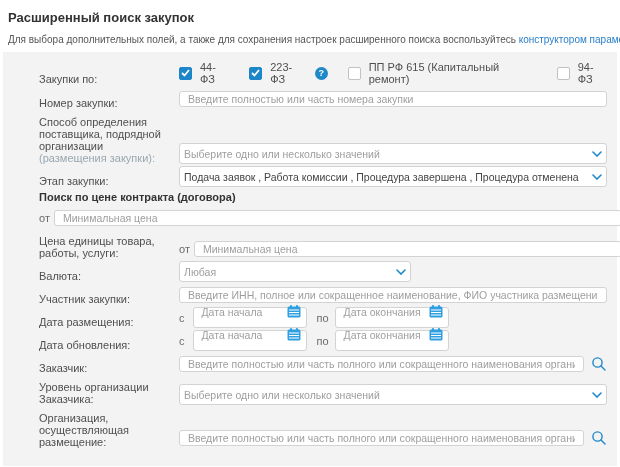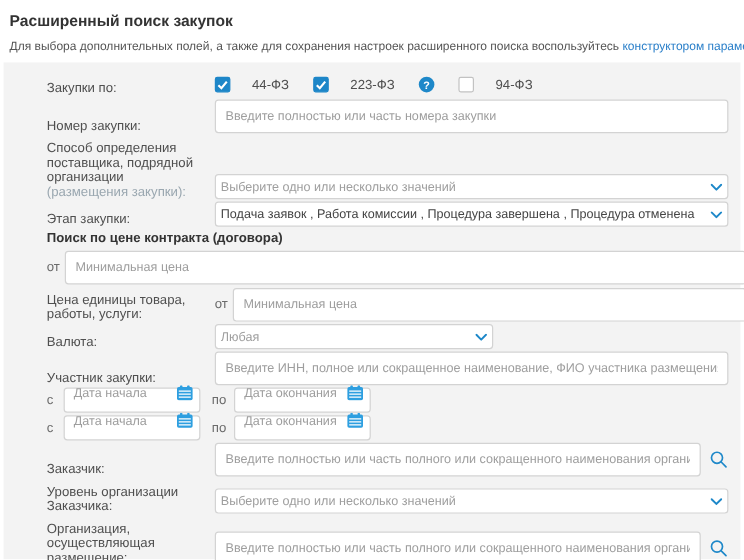--- a/index.html
+++ b/index.html
@@ -17,21 +17,21 @@
   .panel { background:#f3f3f3; padding:7px 10px 6px 36px; height:414px; }
 
   .row { display:flex; align-items:flex-end; margin-bottom:2px; }
   .lbl { width:140px; flex:none; padding:5px 10px 0 0; line-height:12px; color:#4f4f4f; }
   .lbl .note { color:#9aa7b0; }
   .field { flex:1; display:flex; align-items:center; min-height:21px; }
 
   .section-title { font-weight:bold; color:#333; margin:4px 0 4px 0; }
 
   input.text {
-    width:100%; height:28px; padding:0 8px;
+    width:100%; height:16px; padding:0 8px;
     border:1px solid #d3d3d3; border-radius:3px;
     font-family:"Liberation Sans", sans-serif; font-size:10.5px; color:#333;
     outline:none; background:#fff;
   }
   input.text::placeholder { color:#9e9e9e; opacity:1; }
 
   .select {
     width:100%; height:21px; padding:0 4px;
     border:1px solid #d3d3d3; border-radius:3px; background:#fff;
     display:flex; align-items:center; justify-content:space-between;
@@ -48,21 +48,21 @@
   .currency-select { width:232px; }
 
   .date-box {
     width:114px; height:21px; flex:none;
     border:1px solid #d3d3d3; border-radius:3px; background:#fff;
     display:flex; align-items:center; justify-content:space-between;
     padding:0 5px 12px 8px; color:#9e9e9e; font-size:10.5px; cursor:text;
   }
 
   .checkbox-group { display:flex; align-items:center; gap:20px; padding-top:2px; }
-  .cb-item { display:flex; align-items:center; gap:18px; cursor:pointer; }
+  .cb-item { display:flex; align-items:center; gap:8px; cursor:pointer; }
   .checkbox {
     width:13px; height:13px; border:1px solid #c2c2c2; border-radius:2px;
     background:#fff; display:flex; align-items:center; justify-content:center; flex:none;
   }
   .checkbox .check { display:none; }
   .checkbox.checked { background:#1d86c8; border-color:#1d86c8; }
   .checkbox.checked .check { display:block; }
   .help {
     width:13px; height:13px; border-radius:50%; background:#1e88c9; color:#fff;
     font-size:9px; font-weight:bold; display:inline-flex; align-items:center;
@@ -99,20 +99,24 @@
           <span class="checkbox checked">
               <svg class="check" width="9" height="8" viewBox="0 0 9 8">
                 <polyline points="1,4 3.5,6.5 8,1" fill="none" stroke="#fff" stroke-width="1.8"></polyline>
               </svg>
             </span>
           <span>223-ФЗ</span>
           <span class="help">?</span>
         </span>
         <span class="cb-item">
           <span class="checkbox"></span>
+          <span>ПП РФ 615 (Капитальный ремонт)</span>
+        </span>
+        <span class="cb-item">
+          <span class="checkbox"></span>
           <span>94-ФЗ</span>
         </span>
       </div>
     </div>
 
     <div class="row">
       <div class="lbl">Номер закупки:</div>
       <div class="field">
         <input class="text" type="text" placeholder="Введите полностью или часть номера закупки" style="">
       </div>
@@ -177,20 +181,21 @@
     </div>
 
     <div class="row">
       <div class="lbl">Участник закупки:</div>
       <div class="field">
         <input class="text" type="text" placeholder="Введите ИНН, полное или сокращенное наименование, ФИО участника размещения закупки" style="">
       </div>
     </div>
 
     <div class="row">
+      <div class="lbl">Дата размещения:</div>
       <div class="field">
         <span class="inline-lbl" style="padding-left:0;">с</span>
         <div class="date-box" style="margin-left:4px;">
           <span>Дата начала</span>
           <svg width="14" height="13" viewBox="0 0 14 13">
               <rect x="0.5" y="1.5" width="13" height="11" rx="1.5" fill="#2e9fe0"></rect>
               <rect x="3" y="0" width="2" height="3" rx="0.8" fill="#2e9fe0"></rect>
               <rect x="9" y="0" width="2" height="3" rx="0.8" fill="#2e9fe0"></rect>
               <line x1="2" y1="5" x2="12" y2="5" stroke="#fff" stroke-width="1"></line>
               <line x1="2" y1="7.5" x2="12" y2="7.5" stroke="#fff" stroke-width="1"></line>
@@ -206,20 +211,21 @@
               <rect x="9" y="0" width="2" height="3" rx="0.8" fill="#2e9fe0"></rect>
               <line x1="2" y1="5" x2="12" y2="5" stroke="#fff" stroke-width="1"></line>
               <line x1="2" y1="7.5" x2="12" y2="7.5" stroke="#fff" stroke-width="1"></line>
               <line x1="2" y1="10" x2="12" y2="10" stroke="#fff" stroke-width="1"></line>
             </svg>
         </div>
       </div>
     </div>
 
     <div class="row">
+      <div class="lbl">Дата обновления:</div>
       <div class="field">
         <span class="inline-lbl" style="padding-left:0;">с</span>
         <div class="date-box" style="margin-left:4px;">
           <span>Дата начала</span>
           <svg width="14" height="13" viewBox="0 0 14 13">
               <rect x="0.5" y="1.5" width="13" height="11" rx="1.5" fill="#2e9fe0"></rect>
               <rect x="3" y="0" width="2" height="3" rx="0.8" fill="#2e9fe0"></rect>
               <rect x="9" y="0" width="2" height="3" rx="0.8" fill="#2e9fe0"></rect>
               <line x1="2" y1="5" x2="12" y2="5" stroke="#fff" stroke-width="1"></line>
               <line x1="2" y1="7.5" x2="12" y2="7.5" stroke="#fff" stroke-width="1"></line>

